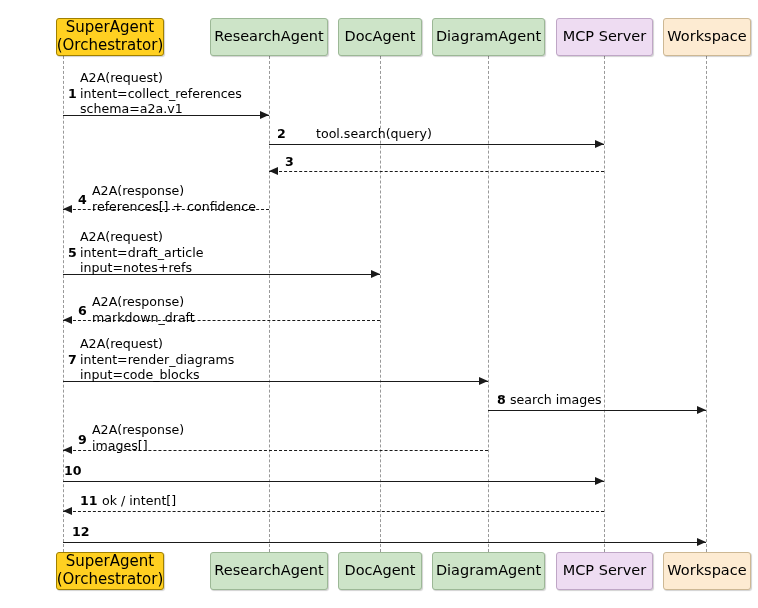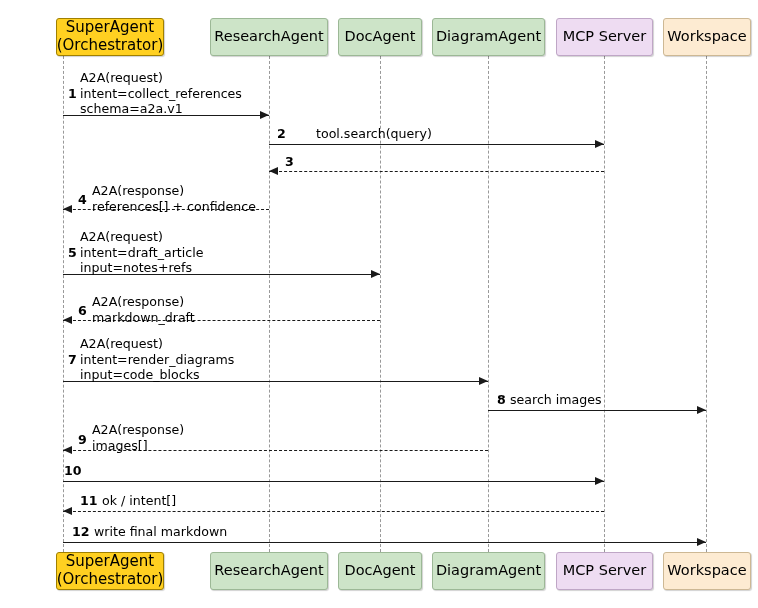--- a/index.html
+++ b/index.html
@@ -148,14 +148,13 @@
     <div class="arrow-line" style="left: 63px; top: 481px; width: 541px;"></div>
     <div class="arrow-head right" style="top: 477px; left: 595px;"></div>
     <div class="msg-label msg-num" style="left: 64px; top: 463px;">10</div>
     <div class="arrow-line dashed" style="left: 63px; top: 511px; width: 541px;"></div>
     <div class="arrow-head left" style="top: 507px; left: 63px;"></div>
     <div class="msg-label msg-num" style="left: 80px; top: 493px;">11</div>
     <div class="msg-label" style="left: 102px; top: 493px;">ok / intent[]</div>
     <div class="arrow-line" style="left: 63px; top: 542px; width: 643px;"></div>
     <div class="arrow-head right" style="top: 538px; left: 697px;"></div>
     <div class="msg-label msg-num" style="left: 72px; top: 524px;">12</div>
-    <div class="msg-label" style="left: 94px; top: 524px;">write final markdown</div>
   </div>
 
 </body></html>

